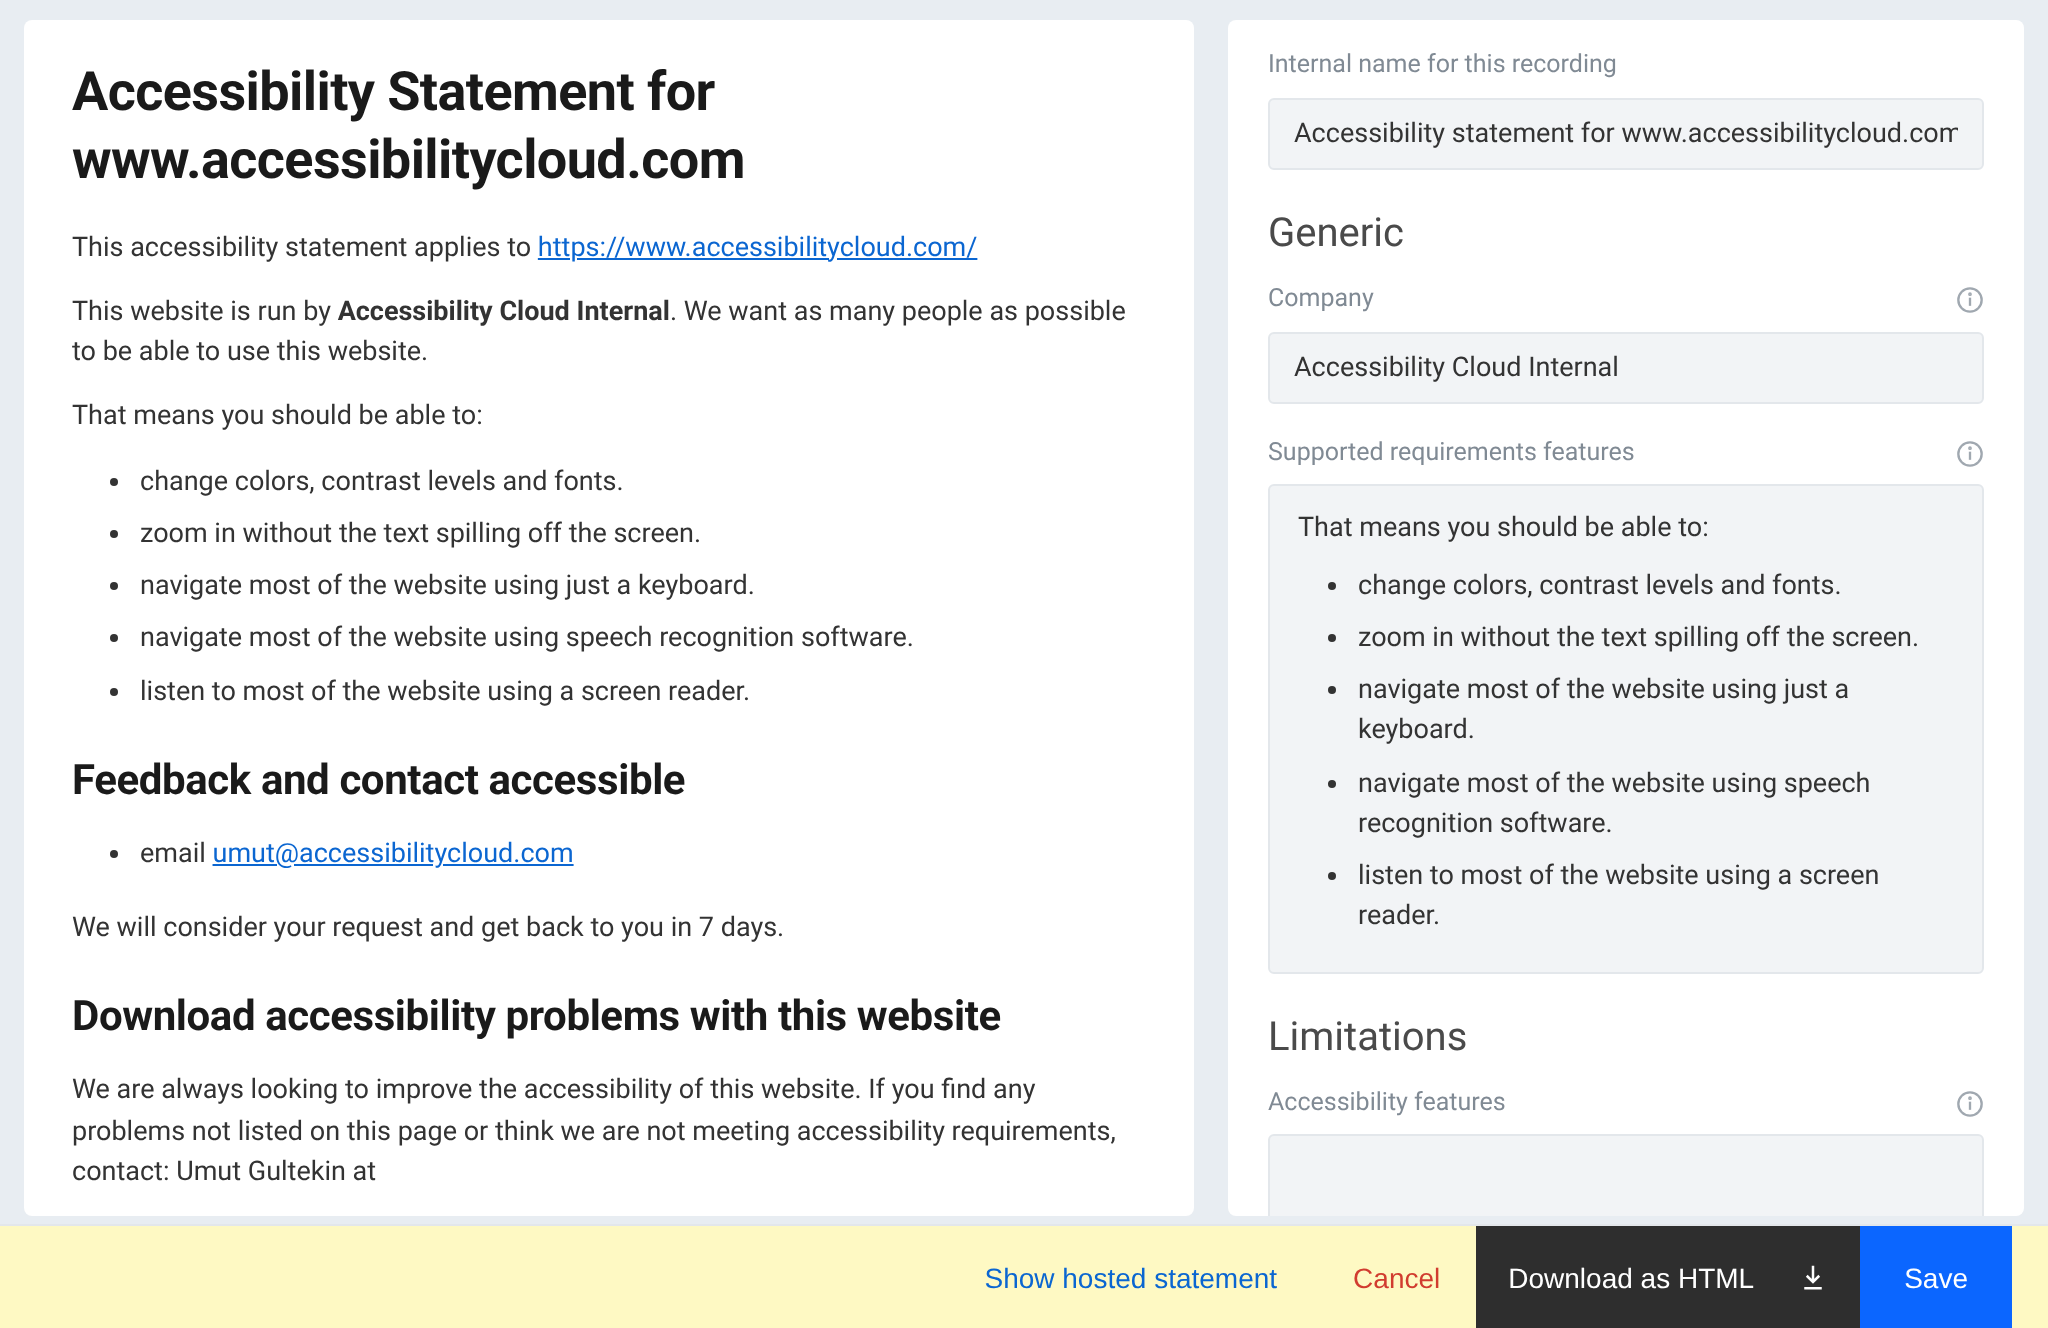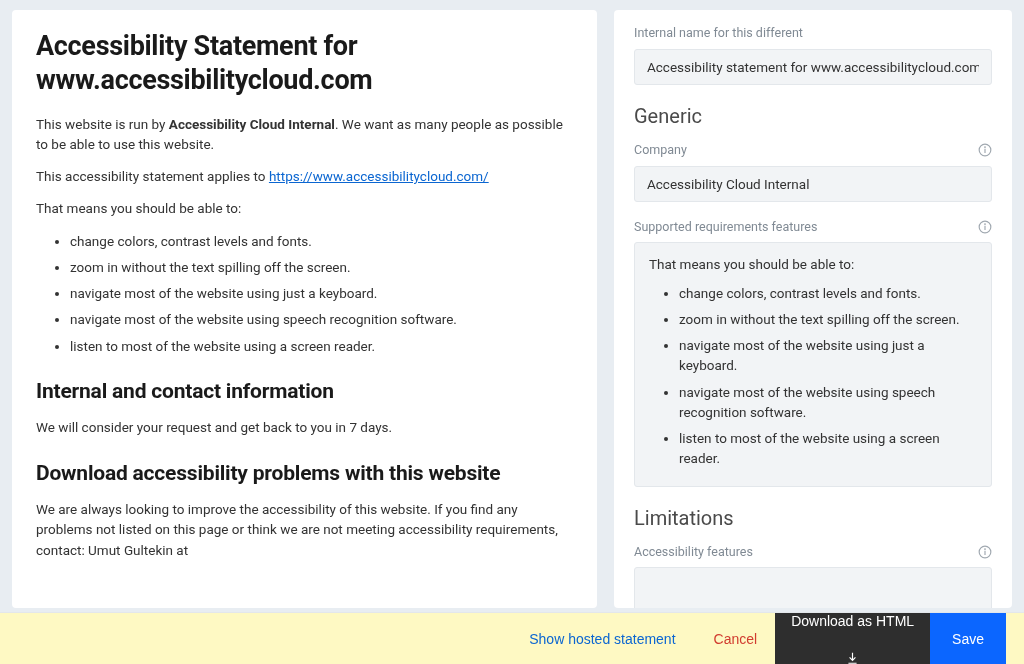--- a/index.html
+++ b/index.html
@@ -116,21 +116,20 @@
       color: #fff;
       border: none;
       padding: 0 16px;
       height: 52px;
       font-size: 14px;
       cursor: pointer;
       display: flex;
       align-items: center;
       gap: 22px;
       margin-left: -10px;
-      flex-direction: column;
     }
     .footer .save-btn {
       background: #0b66ff;
       color: #fff;
       border: none;
       padding: 0 22px;
       height: 52px;
       font-size: 14px;
       cursor: pointer;
       margin-left: -28px;
@@ -139,49 +138,52 @@
   </style>
 </head>
 <body>
 
 <div class="app">
 
   <div class="panel left-panel">
     <h1 class="doc-title">Accessibility Statement for www.accessibilitycloud.com</h1>
     <div class="doc-body">
       <p>
-        <span>This website is run by </span><span class="bold">Accessibility Cloud Internal</span><span>. We want as many people as possible to be able to use this website.</span>
+        <span>This accessibility statement applies to </span><a href="#" class="link">https://www.accessibilitycloud.com/</a>
       </p>
       <p>
-        <span>This accessibility statement applies to </span><a href="#" class="link">https://www.accessibilitycloud.com/</a>
+        <span>This website is run by </span><span class="bold">Accessibility Cloud Internal</span><span>. We want as many people as possible to be able to use this website.</span>
       </p>
       <p>That means you should be able to:</p>
       <ul>
         <li>change colors, contrast levels and fonts.</li>
         <li>zoom in without the text spilling off the screen.</li>
         <li>navigate most of the website using just a keyboard.</li>
         <li>navigate most of the website using speech recognition software.</li>
         <li>listen to most of the website using a screen reader.</li>
       </ul>
 
-      <h2>Internal and contact information</h2>
+      <h2>Feedback and contact accessible</h2>
+      <ul>
+        <li><span>email </span><a href="#" class="link">umut@accessibilitycloud.com</a></li>
+      </ul>
       <p>We will consider your request and get back to you in 7 days.</p>
 
       <h2>Download accessibility problems with this website</h2>
       <p>
         <span>We are always looking to improve the accessibility of this website. If you find any problems not listed on this page or think we are not meeting accessibility requirements, contact: Umut Gultekin at </span>
       </p>
 
     </div>
   </div>
 
   <div class="panel right-panel">
     <div class="field-group">
       <div class="field-label">
-        <span>Internal name for this different</span>
+        <span>Internal name for this recording</span>
       </div>
       <input type="text" class="input-box" value="Accessibility statement for www.accessibilitycloud.com" style="">
     </div>
 
     <div class="group-label">Generic</div>
 
     <div class="field-group">
       <div class="field-label">
         <span>Company</span>
         <svg class="info-icon-svg" viewBox="0 0 24 24" fill="none" stroke="currentColor" stroke-width="2">

